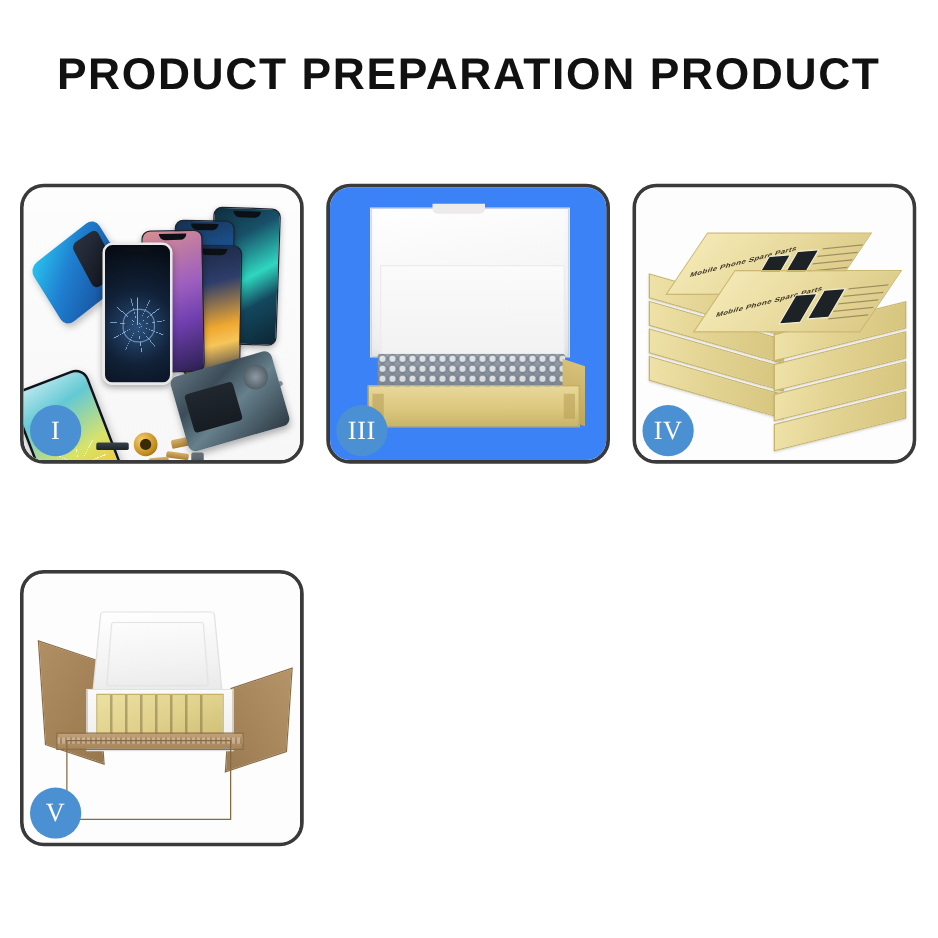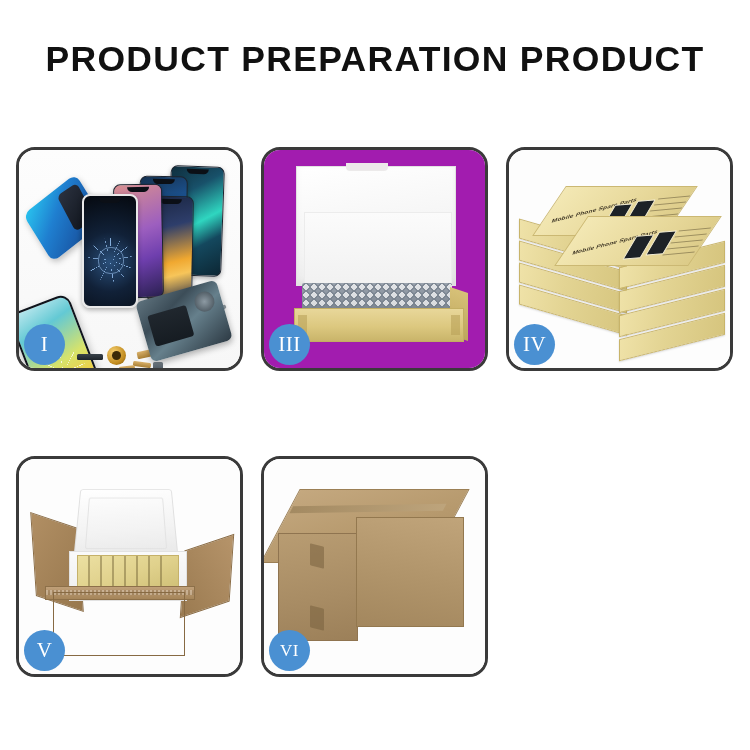--- a/index.html
+++ b/index.html
@@ -316,21 +316,21 @@
   }
   .bagseal {
     position: absolute;
     left: 0; top: 0;
     width: 100%; height: 12px;
     background: linear-gradient(#ffffff,#eef2f4);
     opacity: .85;
   }
 
   
-  .p3 { background: #a21caf; }
+  .p3 { background: #3b82f6; }
   .m3-lid {
     position: absolute;
     left: 32px; top: 16px;
     width: 158px; height: 118px;
     background: linear-gradient(170deg,#ffffff 0%,#f4f4f4 60%,#e6e6e6 100%);
     border: 1px solid #e2e2e2;
     box-shadow: inset 0 -3px 6px rgba(0,0,0,.05);
   }
   .m3-lidtab {
     position: absolute;
@@ -655,26 +655,15 @@
           <i style="left:82px;"></i>
         </div>
         <div class="v-cartonLip">
           <div class="v-corr"></div>
         </div>
         <div class="v-cartonFront"></div>
         <div class="badge">V</div>
       </div>
     </div>
 
-    <div class="panel">
-      <div class="panel-inner p6">
-        <div class="c-top"></div>
-        <div class="c-topSeam"></div>
-        <div class="c-left"></div>
-        <div class="c-right"></div>
-        <div class="c-tape c-skew" style="left:46px;top:86px;"></div>
-        <div class="c-tape c-skew" style="left:46px;top:148px;"></div>
-        <div class="badge small">VI</div>
-      </div>
-    </div>
 
   </div>
 </div>
 
 </body></html>

